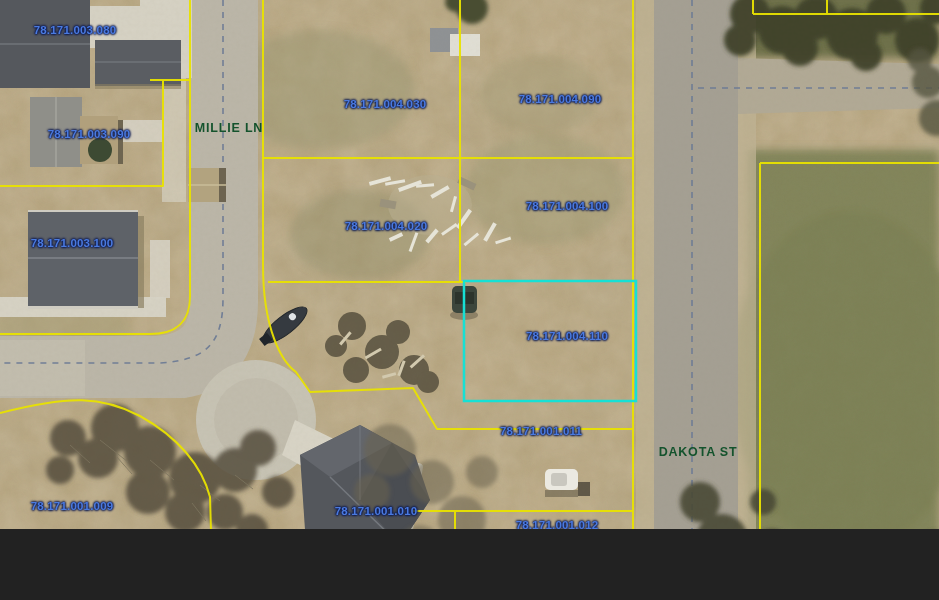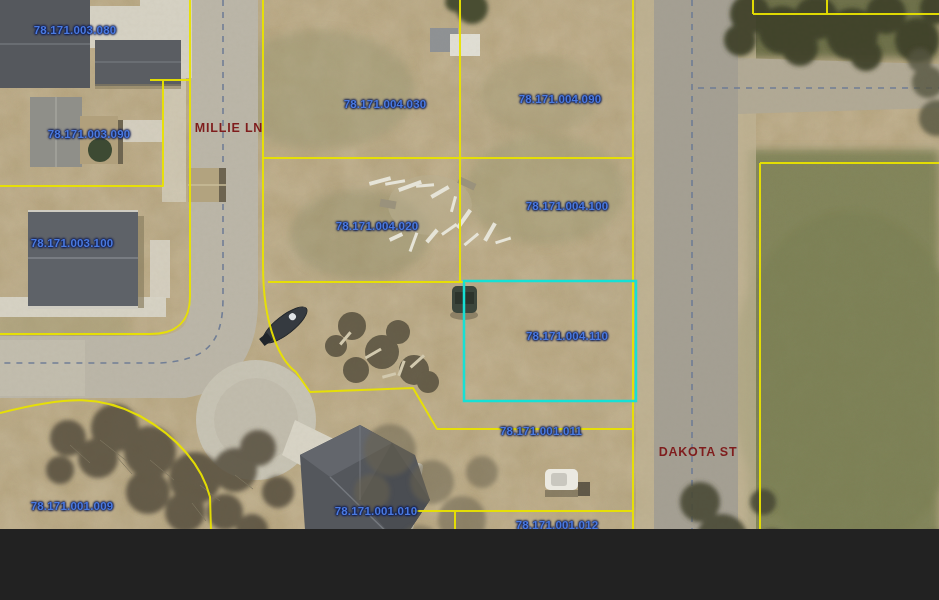--- a/index.html
+++ b/index.html
@@ -27,21 +27,21 @@
     pointer-events:none;
     white-space:nowrap;
   }
   .street-label{
     position:absolute;
     width:110px;
     text-align:center;
     font-size:12.5px;
     font-weight:bold;
     letter-spacing:.8px;
-    color:#7f1d1d;
+    color:#14532d;
     pointer-events:none;
     white-space:nowrap;
   }
 </style>
 </head>
 <body>
 
 <div id="map-root">
 
   <svg width="939" height="600" viewBox="0 0 939 600">
@@ -303,21 +303,21 @@
       <path d="M760,163 L939,163 M760,163 L760,600"></path>
     </g>
 
     <rect x="464" y="281" width="172" height="120" fill="none" stroke="#17e0d4" stroke-width="2.5"></rect>
   </svg>
 
   <div class="parcel-label" style="left:20px;top:24px">78.171.003.080</div>
   <div class="parcel-label" style="left:330px;top:98px">78.171.004.030</div>
   <div class="parcel-label" style="left:505px;top:93px">78.171.004.090</div>
   <div class="parcel-label" style="left:34px;top:128px">78.171.003.090</div>
-  <div class="parcel-label" style="left:322px;top:220px">78.171.004.020</div>
+  <div class="parcel-label" style="left:331px;top:220px">78.171.004.020</div>
   <div class="parcel-label" style="left:512px;top:200px">78.171.004.100</div>
   <div class="parcel-label" style="left:17px;top:237px">78.171.003.100</div>
   <div class="parcel-label" style="left:512px;top:330px">78.171.004.110</div>
   <div class="parcel-label" style="left:486px;top:425px">78.171.001.011</div>
   <div class="parcel-label" style="left:17px;top:500px">78.171.001.009</div>
   <div class="parcel-label" style="left:321px;top:505px">78.171.001.010</div>
   <div class="parcel-label" style="left:502px;top:519px">78.171.001.012</div>
 
   <div class="street-label" style="left:174px;top:121px">MILLIE LN</div>
   <div class="street-label" style="left:643px;top:445px">DAKOTA ST</div>

